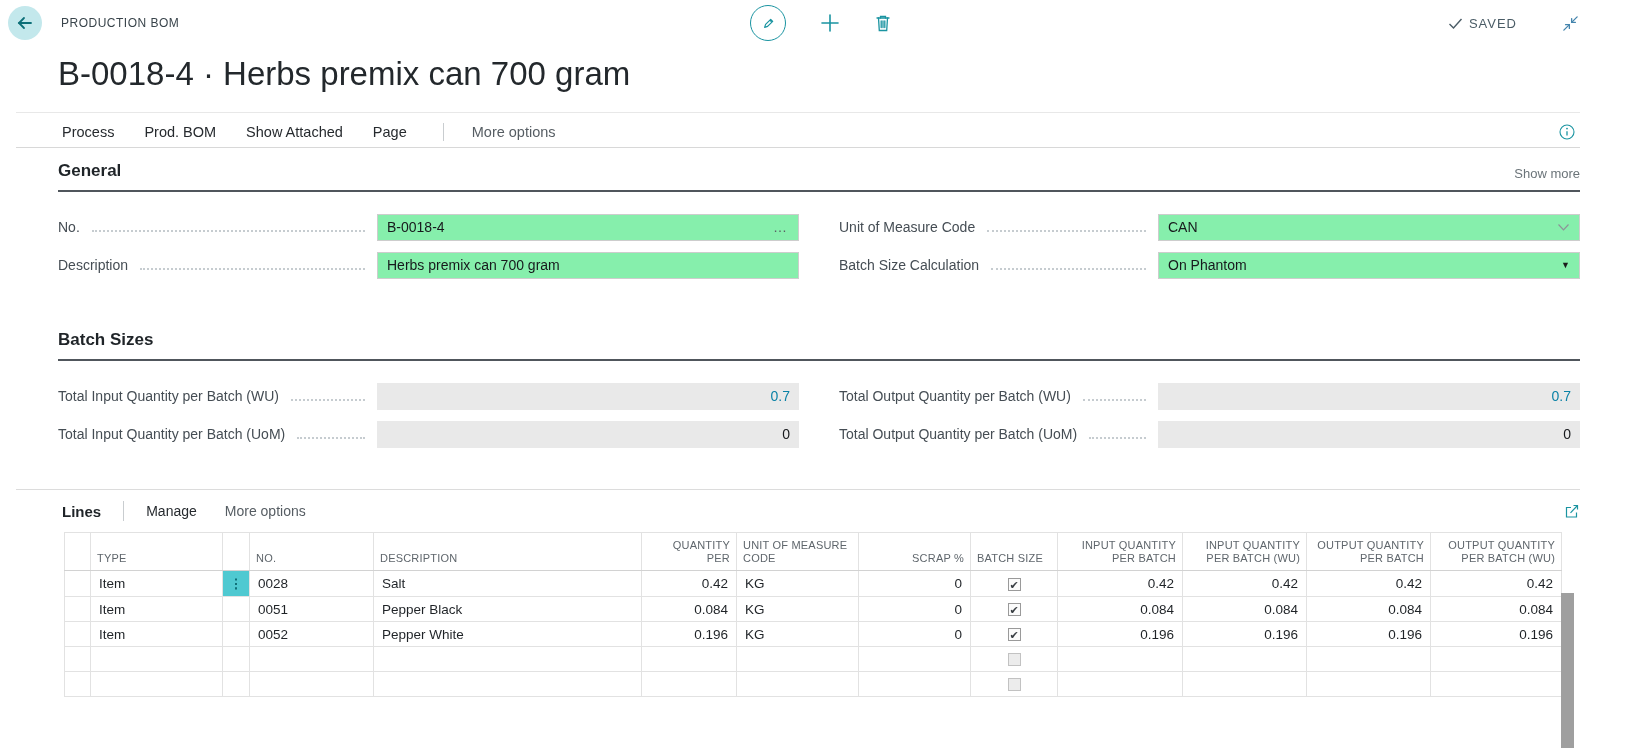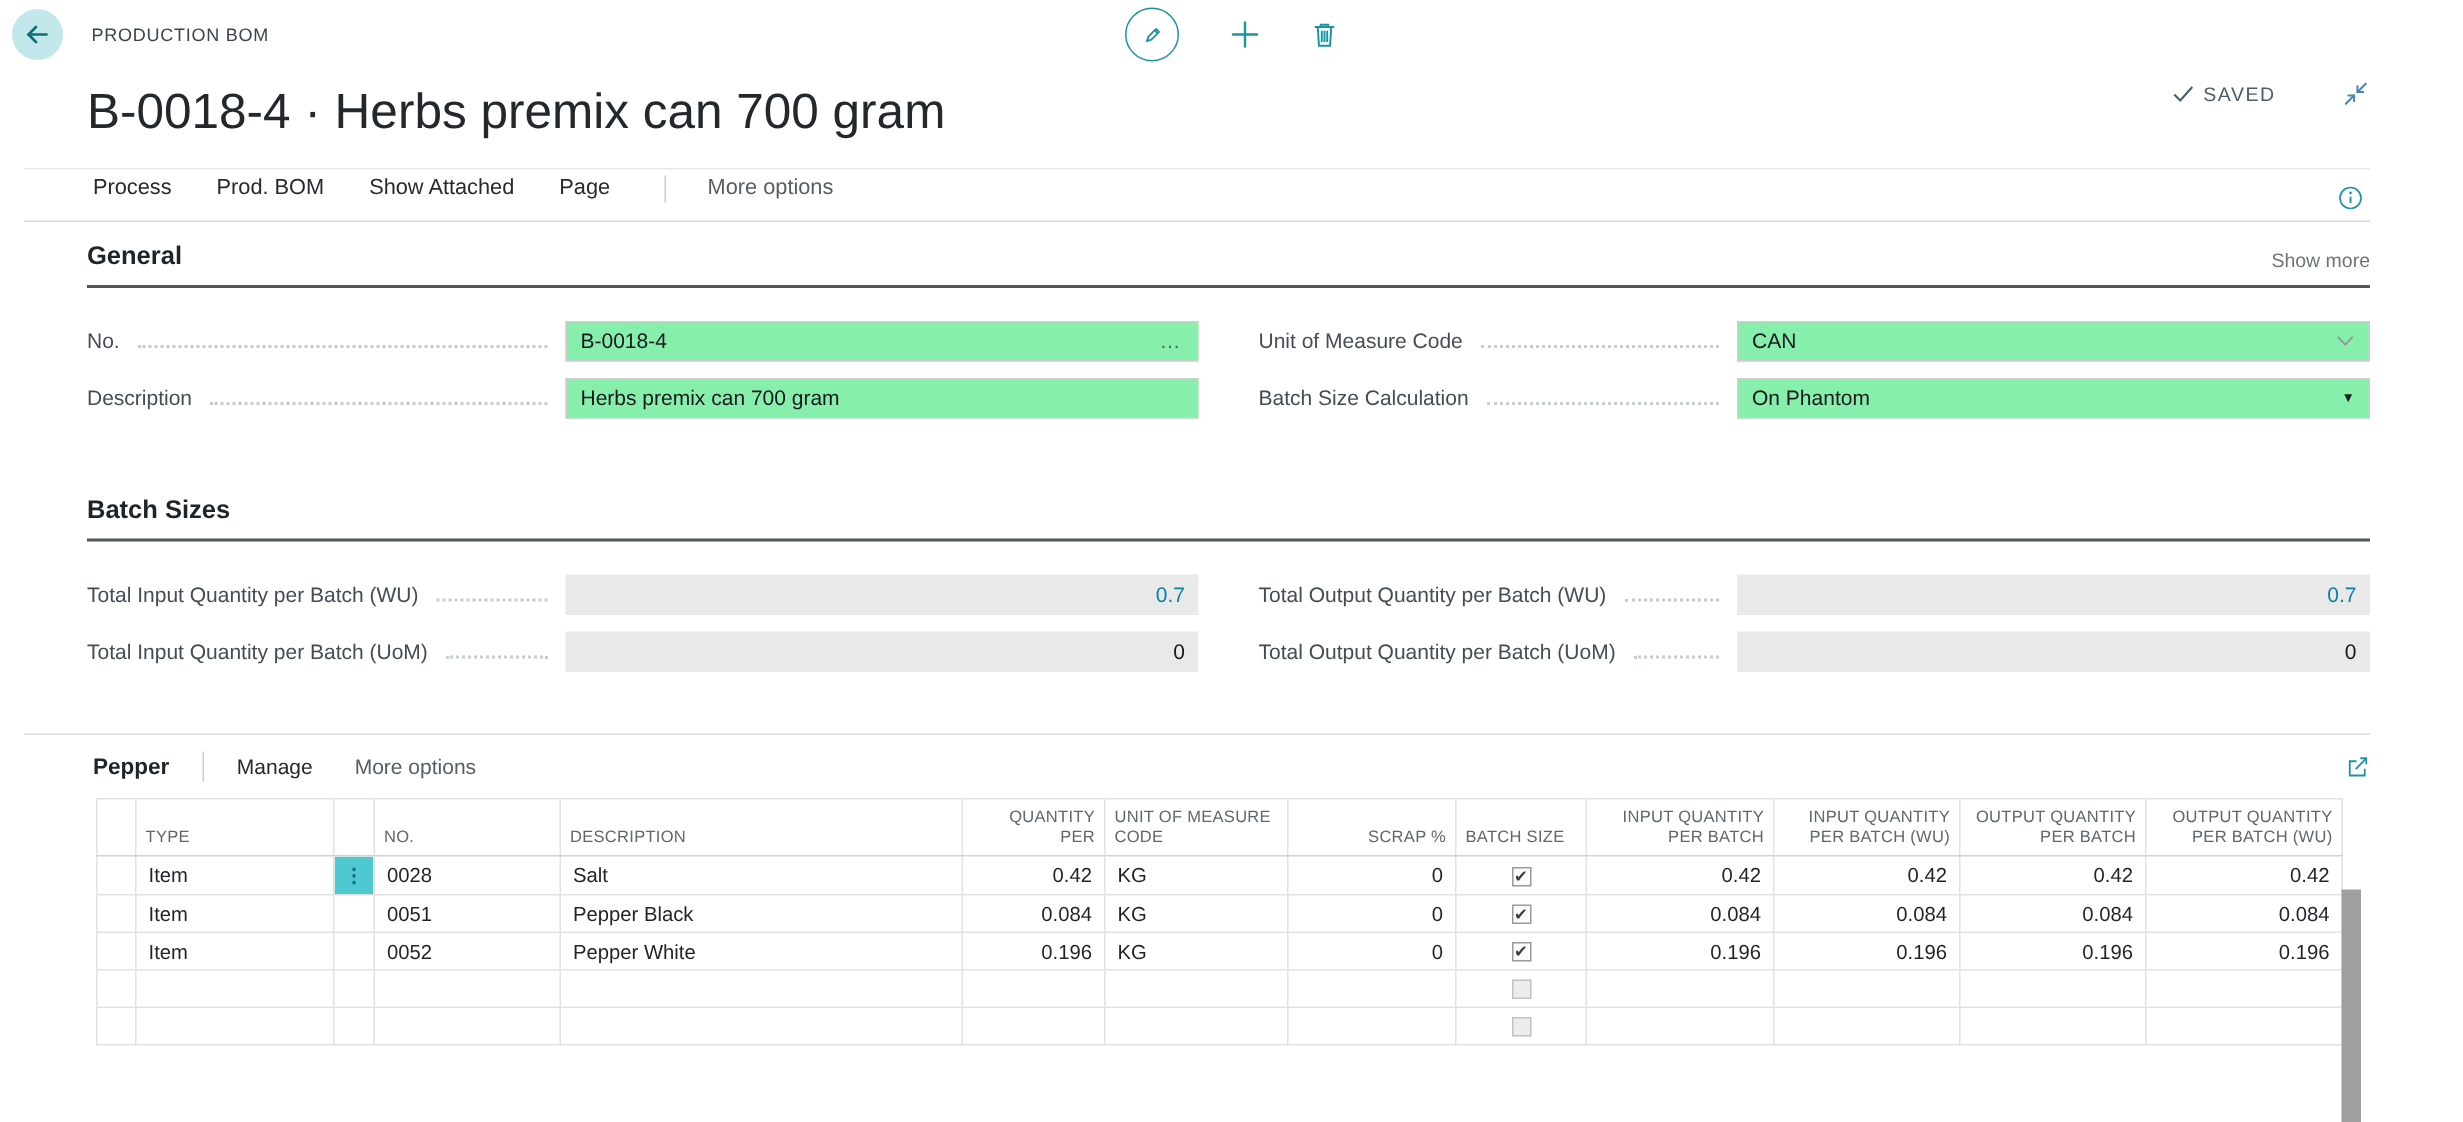--- a/index.html
+++ b/index.html
@@ -8,30 +8,30 @@
   .page { position:relative; width:1642px; height:748px; background:#fff; overflow:hidden; }
 
   
   .topbar { position:relative; height:46px; }
   .back-btn { position:absolute; left:8px; top:6px; width:34px; height:34px; border-radius:50%;
               background:#c3e8ec; display:flex; align-items:center; justify-content:center; cursor:pointer; }
   .caption { position:absolute; left:61px; top:16px; font-size:12px; letter-spacing:.5px; color:#39444b; font-weight:400; }
   .center-actions { position:absolute; left:0; right:0; top:5px; display:flex; justify-content:center; align-items:center; gap:34px; }
   .icon-btn { display:flex; align-items:center; justify-content:center; cursor:pointer; }
   .edit-circle { width:36px; height:36px; border:1px solid #1a94a1; border-radius:50%; }
-  .right-status { position:absolute; right:62px; top:14px; display:flex; align-items:center; gap:44px;margin-top:39px; }
+  .right-status { position:absolute; right:62px; top:14px; display:flex; align-items:center; gap:44px; }
   .saved { display:flex; align-items:center; gap:6px; font-size:13px; letter-spacing:1px; color:#4a5c66; }
 
   
   .title { margin:6px 62px 0 58px; font-size:33px; font-weight:300; color:#23282c; height:44px; line-height:44px;
            white-space:nowrap; overflow:hidden; }
 
   
   .menubar { margin:16px 62px 0 16px; height:36px; border-top:1px solid #e8e8e8; border-bottom:1px solid #d8d8d8;
-             display:flex; padding:4px 4px 0 46px; }
+             display:flex; align-items:center; padding:4px 4px 0 46px; }
   .menu-item { font-size:14.5px; color:#262a2e; margin-right:30px; cursor:pointer; }
   .menu-more { font-size:14.5px; color:#565d63; cursor:pointer; }
   .vdiv { width:1px; height:18px; background:#c9cdd0; margin:0 28px 0 6px; }
   .menubar .spacer { flex:1; }
 
   
   .fasttab { margin:0 62px 0 58px; }
   .sect-head { display:flex; align-items:flex-end; justify-content:space-between; padding-bottom:9px;
                border-bottom:2px solid #50565c; }
   .sect-head h2 { font-size:17px; font-weight:700; color:#1f2428; }
@@ -296,21 +296,21 @@
               <span class="num">0</span>
             </div>
           </div>
         </div>
       </div>
     </div>
   </section>
 
   <section class="lines-sect">
     <div class="lines-toolbar">
-      <span class="lines-title">Pepper</span>
+      <span class="lines-title">Lines</span>
       <span class="vdiv2"></span>
       <span class="lines-menu-item">Manage</span>
       <span class="lines-menu-more">More options</span>
       <span class="spacer"></span>
       <span class="icon-btn">
         <span>
           <svg width="17" height="17" viewBox="0 0 17 17">
               <g stroke="#1a94a1" stroke-width="1.2" fill="none">
                 <path d="M8 4.5 H3.5 V14 H13.5 V9.5"></path>
                 <path d="M7.5 9.8 L14.5 2.5"></path>

